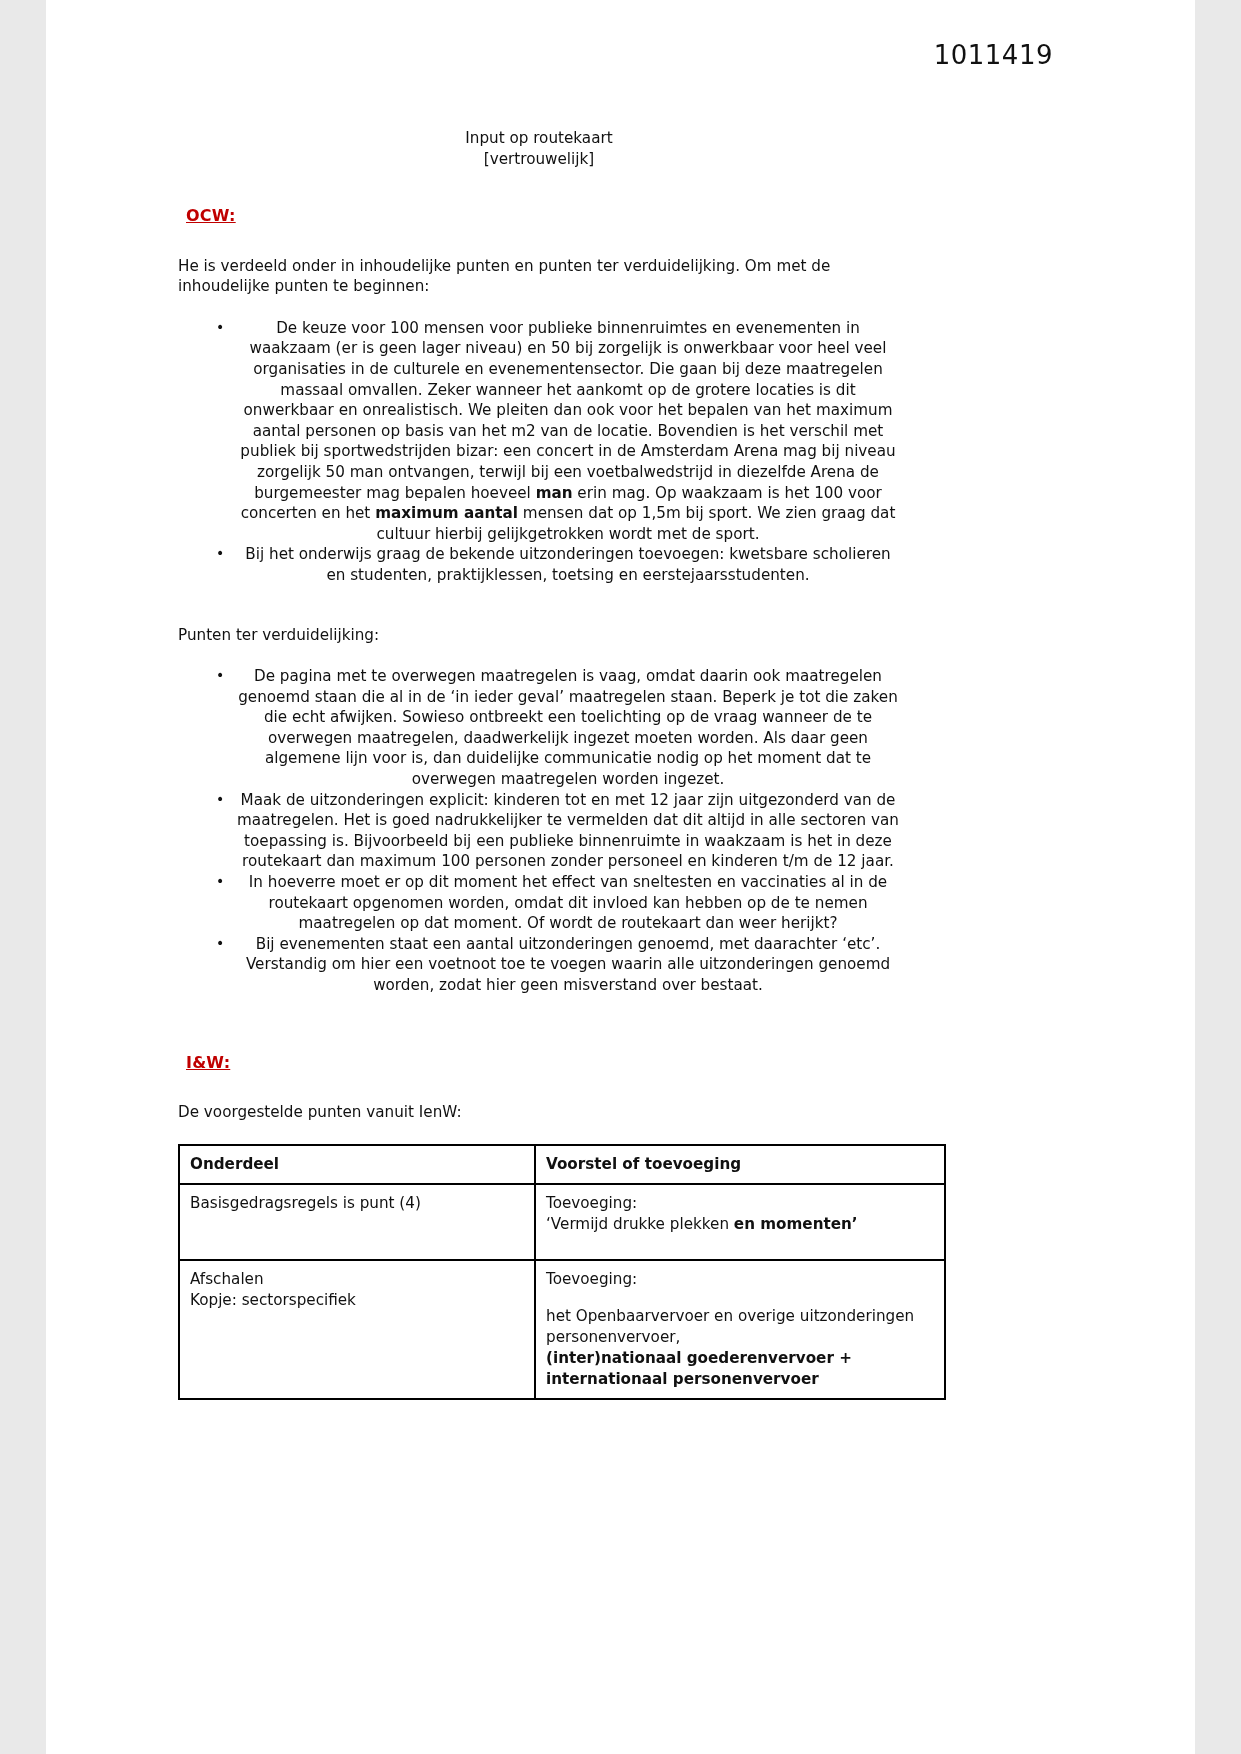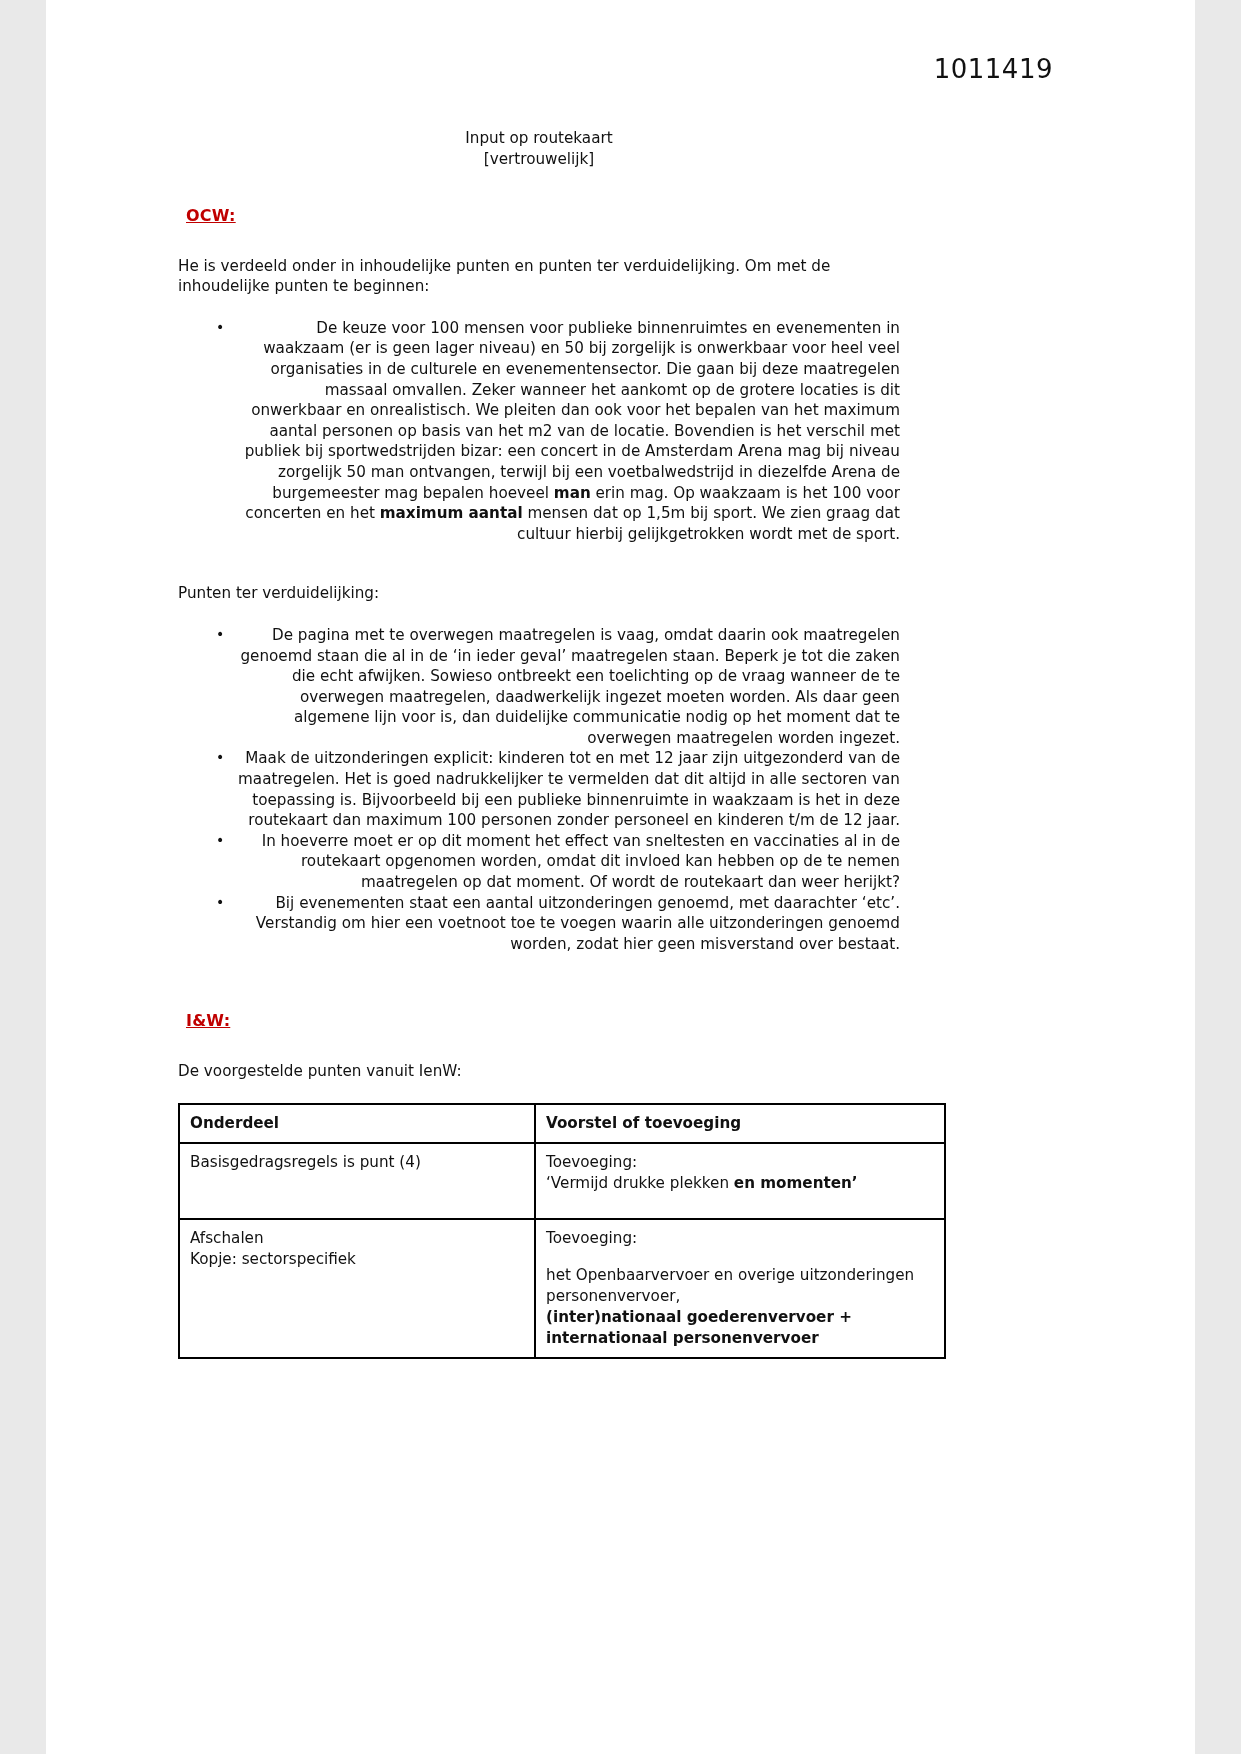--- a/index.html
+++ b/index.html
@@ -18,21 +18,21 @@
     left: 46px;
     top: 0px;
     width: 1149px;
     height: 1754px;
     background: #ffffff;
     box-sizing: border-box;
   }
   .docnum {
     position: absolute;
     right: 142px;
-    top: 54px;
+    top: 40px;
     font-size: 26px;
     letter-spacing: 0.5px;
     color: #111;
     font-family: "DejaVu Sans", sans-serif;
   }
   .content {
     position: absolute;
     left: 132px;
     top: 128px;
     width: 722px;
@@ -67,21 +67,21 @@
     margin: 0;
     padding: 0 0 0 36px;
     list-style: none;
   }
   ul.bullets > li {
     position: relative;
     padding-left: 22px;
     margin: 0 0 0 0;
     font-size: 15.2px;
     line-height: 20.6px;
-    text-align: right;
+    text-align: center;
   }
   ul.bullets > li::before {
     content: "\2022";
     position: absolute;
     left: 2px;
     top: -1px;
     font-size: 14px;
   }
   b { font-weight: bold; }
   table.iw {
@@ -123,20 +123,21 @@
     <div class="section-head">OCW:</div>
 
     <div class="spacer-md"></div>
 
     <p class="para">He is verdeeld onder in inhoudelijke punten en punten ter verduidelijking. Om met de inhoudelijke punten te beginnen:</p>
 
     <div class="spacer-md"></div>
 
     <ul class="bullets">
       <li><span>De keuze voor 100 mensen voor publieke binnenruimtes en evenementen in waakzaam (er is geen lager niveau) en 50 bij zorgelijk is onwerkbaar voor heel veel organisaties in de culturele en evenementensector. Die gaan bij deze maatregelen massaal omvallen. Zeker wanneer het aankomt op de grotere locaties is dit onwerkbaar en onrealistisch. We pleiten dan ook voor het bepalen van het maximum aantal personen op basis van het m2 van de locatie. Bovendien is het verschil met publiek bij sportwedstrijden bizar: een concert in de Amsterdam Arena mag bij niveau zorgelijk 50 man ontvangen, terwijl bij een voetbalwedstrijd in diezelfde Arena de burgemeester mag bepalen hoeveel </span><b>man</b><span> erin mag. Op waakzaam is het 100 voor concerten en het </span><b>maximum aantal</b><span> mensen dat op 1,5m bij sport. We zien graag dat cultuur hierbij gelijkgetrokken wordt met de sport.</span></li>
+      <li><span>Bij het onderwijs graag de bekende uitzonderingen toevoegen: kwetsbare scholieren en studenten, praktijklessen, toetsing en eerstejaarsstudenten.</span></li>
     </ul>
 
     <div class="spacer-lg"></div>
     <div class="spacer-sm"></div>
 
     <p class="para">Punten ter verduidelijking:</p>
 
     <div class="spacer-md"></div>
 
     <ul class="bullets">

